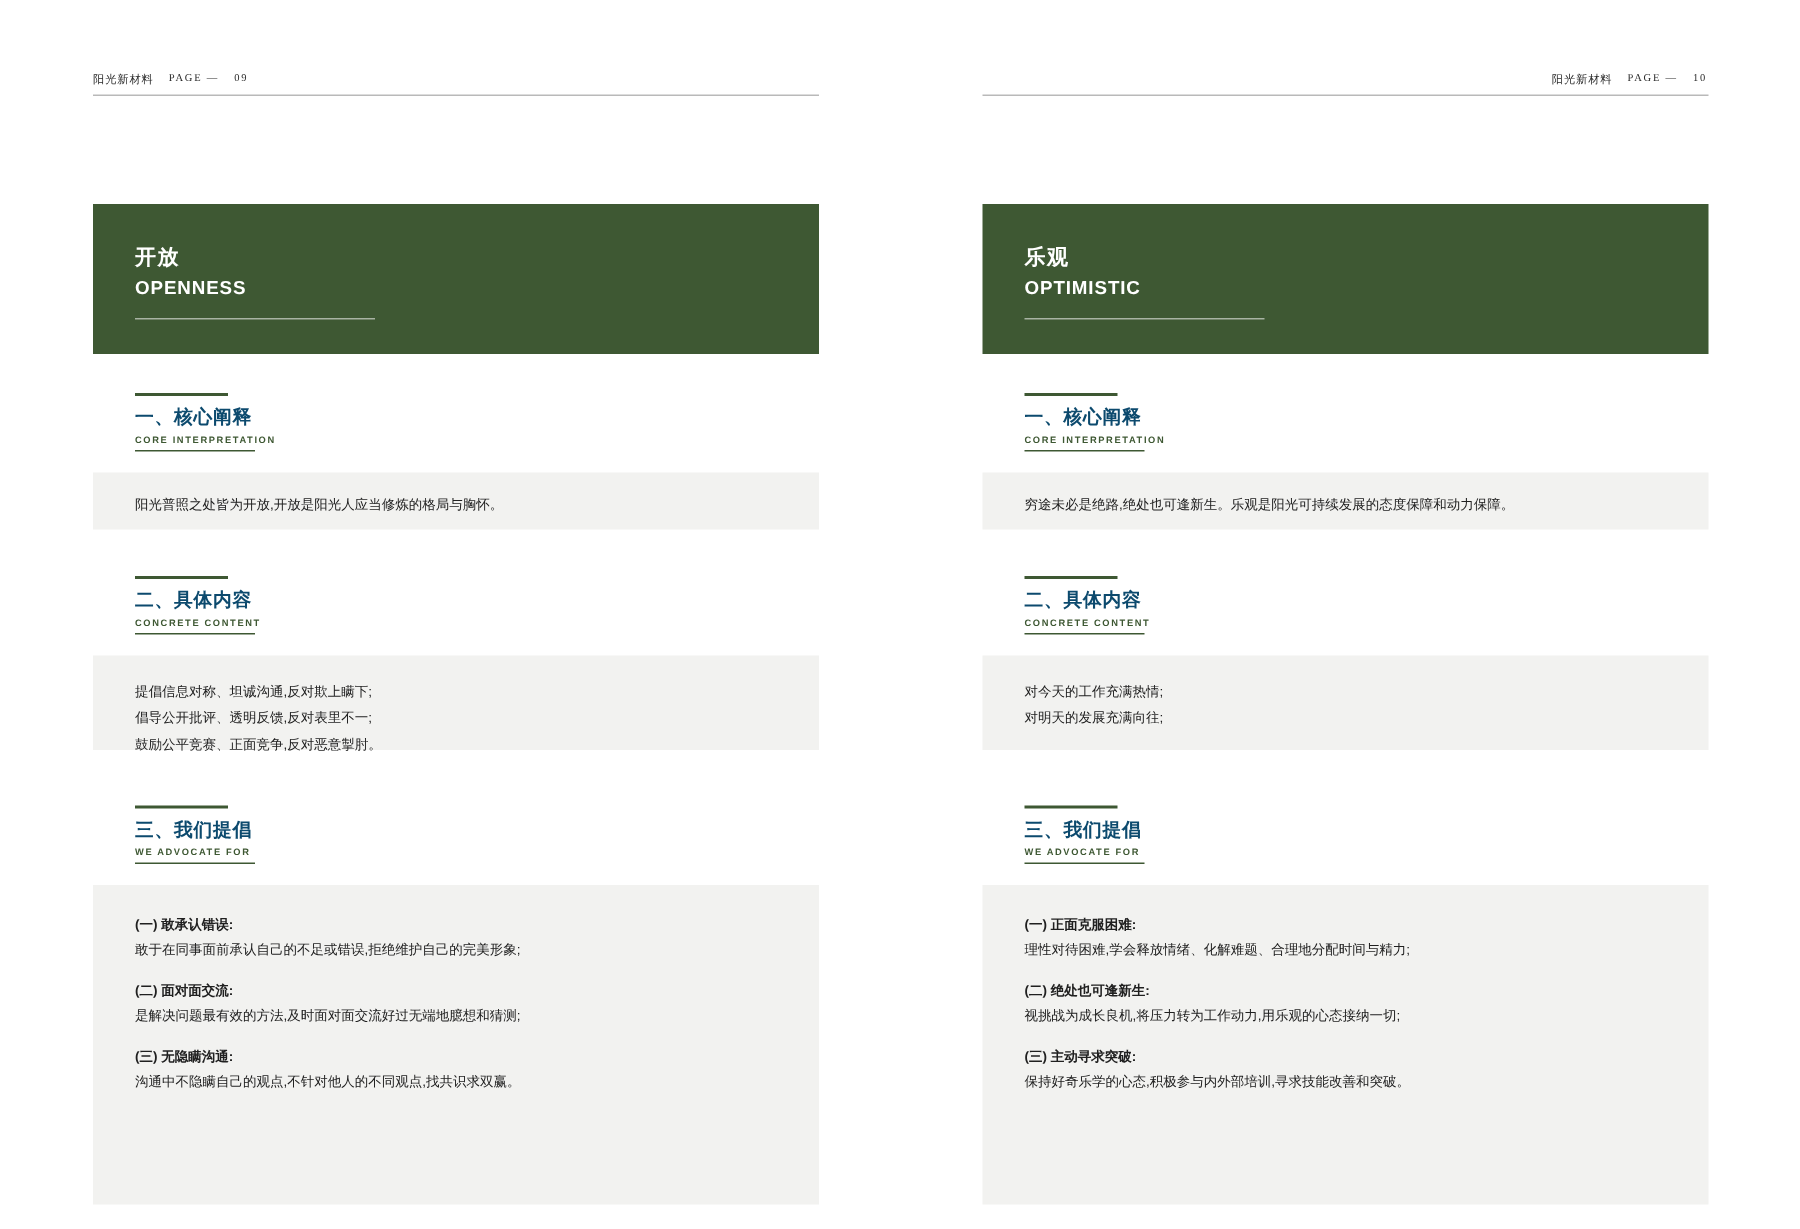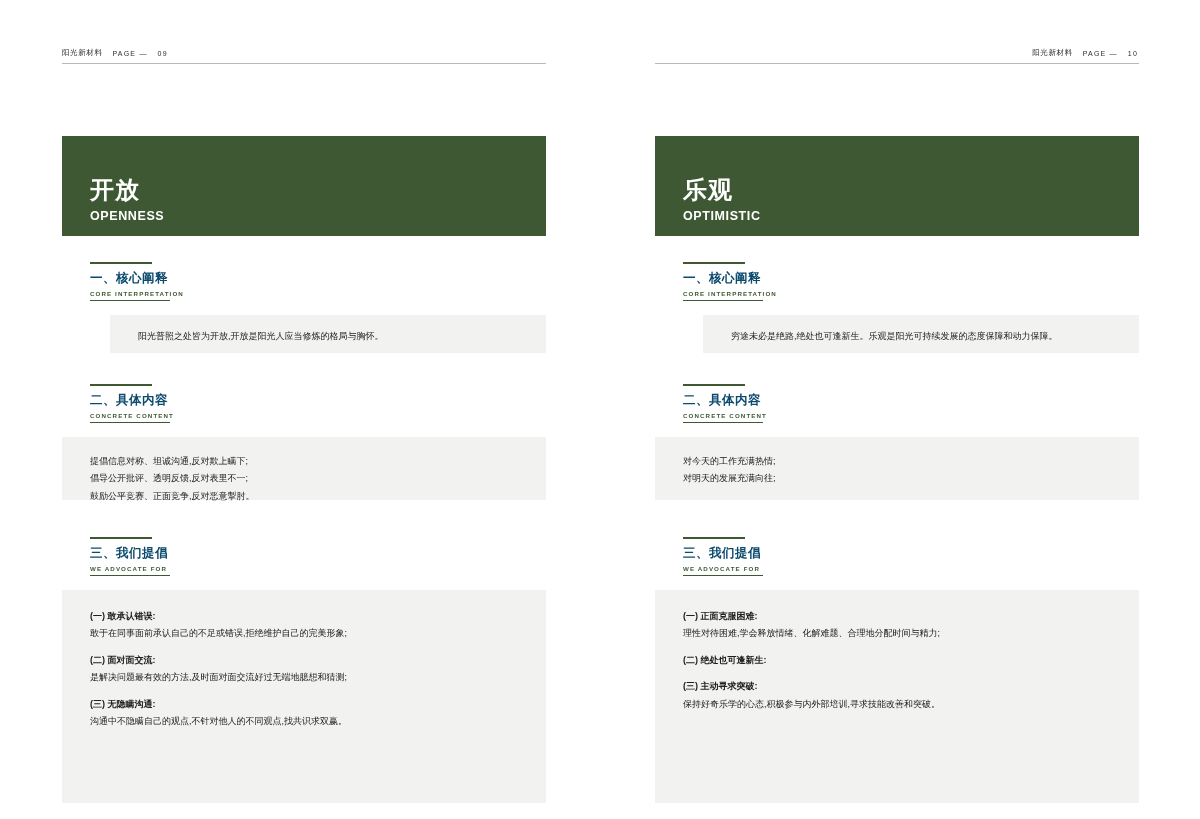--- a/index.html
+++ b/index.html
@@ -26,23 +26,24 @@
     box-sizing: border-box;
   }
   
   .runhead {
     position: absolute;
     top: 48px;
     font-size: 7.5px;
     letter-spacing: 0.4px;
     color: #2b2b2b;
     display: flex;
-    align-items: center;
+    align-items: flex-start;
     gap: 10px;
     white-space: nowrap;
+    font-family: Liberation Serif, serif;
   }
   .page-left .runhead { left: 62px; }
   .page-right .runhead { right: 62px; }
   .runhead .brand { font-size: 7.5px; letter-spacing: 0.6px; }
   .runhead .pg { font-size: 7px; letter-spacing: 1.2px; }
   .runrule {
     position: absolute;
     top: 63px;
     height: 1px;
     background: #b9b9b9;
@@ -57,25 +58,24 @@
     width: 484px;
     height: 100px;
     background: #3e5833;
     color: #ffffff;
     box-sizing: border-box;
     padding: 27px 0 0 28px;
   }
   .page-left .banner { left: 62px; }
   .page-right .banner { left: 55px; }
   .banner .cn {
-    font-size: 24px;
+    font-size: 14px;
     font-weight: bold;
     letter-spacing: 1px;
     line-height: 1.25;
-    margin-top: 12px;
   }
   .banner .en {
     font-size: 12.5px;
     font-weight: bold;
     letter-spacing: 0.6px;
     margin-top: 4px;
   }
   .banner .underline {
     margin-top: 13px;
     width: 160px;
@@ -121,21 +121,21 @@
     margin-top: 14px;
     box-sizing: border-box;
     padding: 16px 24px 16px 28px;
     font-size: 9px;
     line-height: 1.95;
     color: #202020;
   }
   .panel p { margin: 0; }
   .panel .b { font-weight: bold; }
 
-  .panel.single { height: 38px; padding-top: 13px; margin-left: 48px; }
+  .panel.single { height: 38px; padding-top: 13px; }
   .panel.content { height: 63px; padding-top: 16px; }
   .panel.advocate { height: 213px; padding-top: 18px; }
   .panel.advocate .grp { margin-bottom: 9px; }
   .panel.advocate .grp:last-child { margin-bottom: 0; }
   .panel.advocate .grp .b { display: block; }
   .panel.advocate .grp .t { display: block; }
 </style>
 </head>
 <body>
 
@@ -253,20 +253,21 @@
         <div class="sub">WE ADVOCATE FOR</div>
         <div class="botrule"></div>
       </div>
       <div class="panel advocate">
         <div class="grp">
           <span class="b">(一) 正面克服困难:</span>
           <span class="t">理性对待困难,学会释放情绪、化解难题、合理地分配时间与精力;</span>
         </div>
         <div class="grp">
           <span class="b">(二) 绝处也可逢新生:</span>
+          <span class="t">视挑战为成长良机,将压力转为工作动力,用乐观的心态接纳一切;</span>
         </div>
         <div class="grp">
           <span class="b">(三) 主动寻求突破:</span>
           <span class="t">保持好奇乐学的心态,积极参与内外部培训,寻求技能改善和突破。</span>
         </div>
       </div>
     </div>
   </div>
 
 </div>

